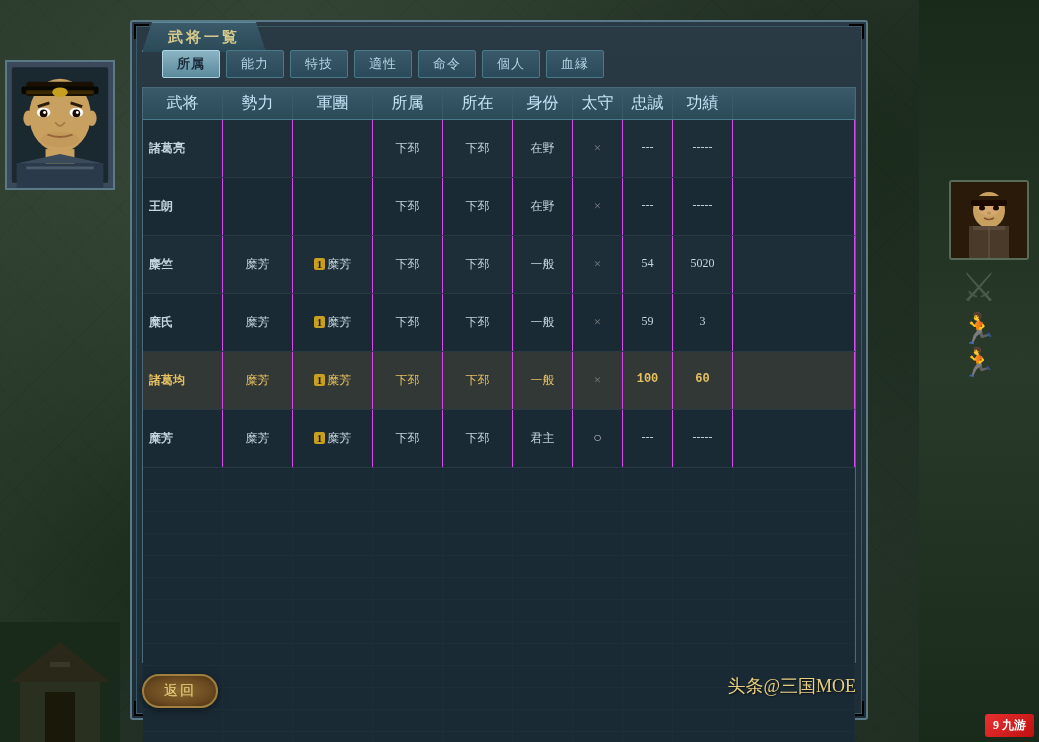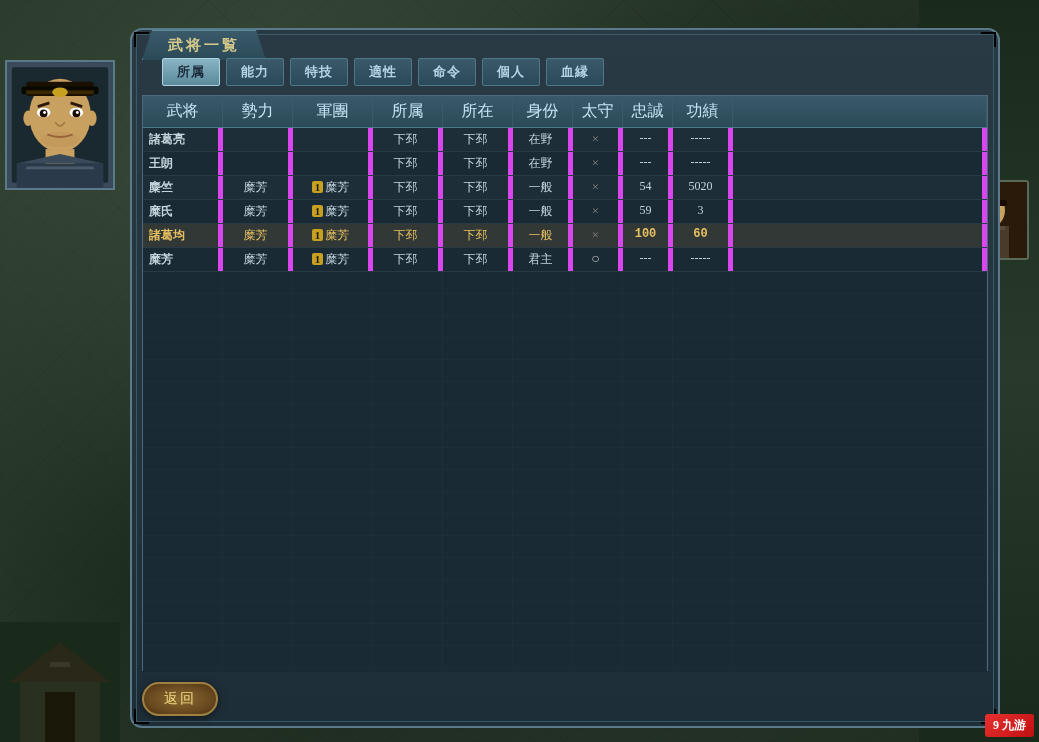--- a/index.html
+++ b/index.html
@@ -70,26 +70,25 @@
       width: 120px;
       height: 120px;
       background: linear-gradient(135deg, #1a2a1a, #2a3a2a);
     }
 
     
     .main-panel {
       position: absolute;
       left: 130px;
       top: 20px;
-      width: 870px;
+      width: 738px;
       height: 700px;
       background: linear-gradient(180deg, #2a3a45 0%, #1e2e38 100%);
       border: 2px solid #5a7a8a;
-      border-radius: 12px;
-      margin-top: 8px;
+      border-radius: 3px;
     }
 
     
     .main-panel::before {
       content: '';
       position: absolute;
       inset: 4px;
       border: 1px solid #3a5a6a;
       pointer-events: none;
     }
@@ -105,21 +104,20 @@
       padding: 8px 10px;
     }
 
     .tab-btn {
       padding: 4px 14px;
       font-size: 13px;
       font-family: "SimSun", "宋体", serif;
       cursor: pointer;
       border-radius: 2px;
       letter-spacing: 1px;
-      font-weight: bold;
     }
 
     .tab-btn.active {
       background: linear-gradient(180deg, #8ab4c4 0%, #5a8a9a 100%);
       border: 1px solid #aad4e4;
       color: #1a2a3a;
       font-weight: bold;
     }
 
     .tab-btn.inactive {
@@ -169,25 +167,25 @@
     .table-row:nth-child(odd) {
       background: rgba(255,255,255,0.02);
     }
 
     .table-row.highlighted {
       background: rgba(180, 140, 60, 0.15);
       color: #e8c060;
     }
 
     .td {
-      padding: 3px 4px;
+      padding: 20px 4px;
       font-size: 12px;
       color: #c4d4dc;
       text-align: center;
-      border-right: 5px solid #d946ef;
+      border-right: 1px solid #d946ef;
       font-family: "SimSun", "宋体", serif;
       white-space: nowrap;
     }
 
     .td.name {
       text-align: left;
       padding-left: 6px;
       font-weight: bold;
     }
 
@@ -755,16 +753,17 @@
             <div class="empty-td"></div>
             <div class="empty-td"></div>
           <div class="empty-td"></div>
         </div>
       </div>
     </div>
   </div>
 
   <div class="bottom-bar">
     <button class="return-btn">返回</button>
+    <div class="watermark">头条@三国MOE</div>
   </div>
 </div>
 
 <div class="jiuyou-logo">9 九游</div>
 
 </body></html>

